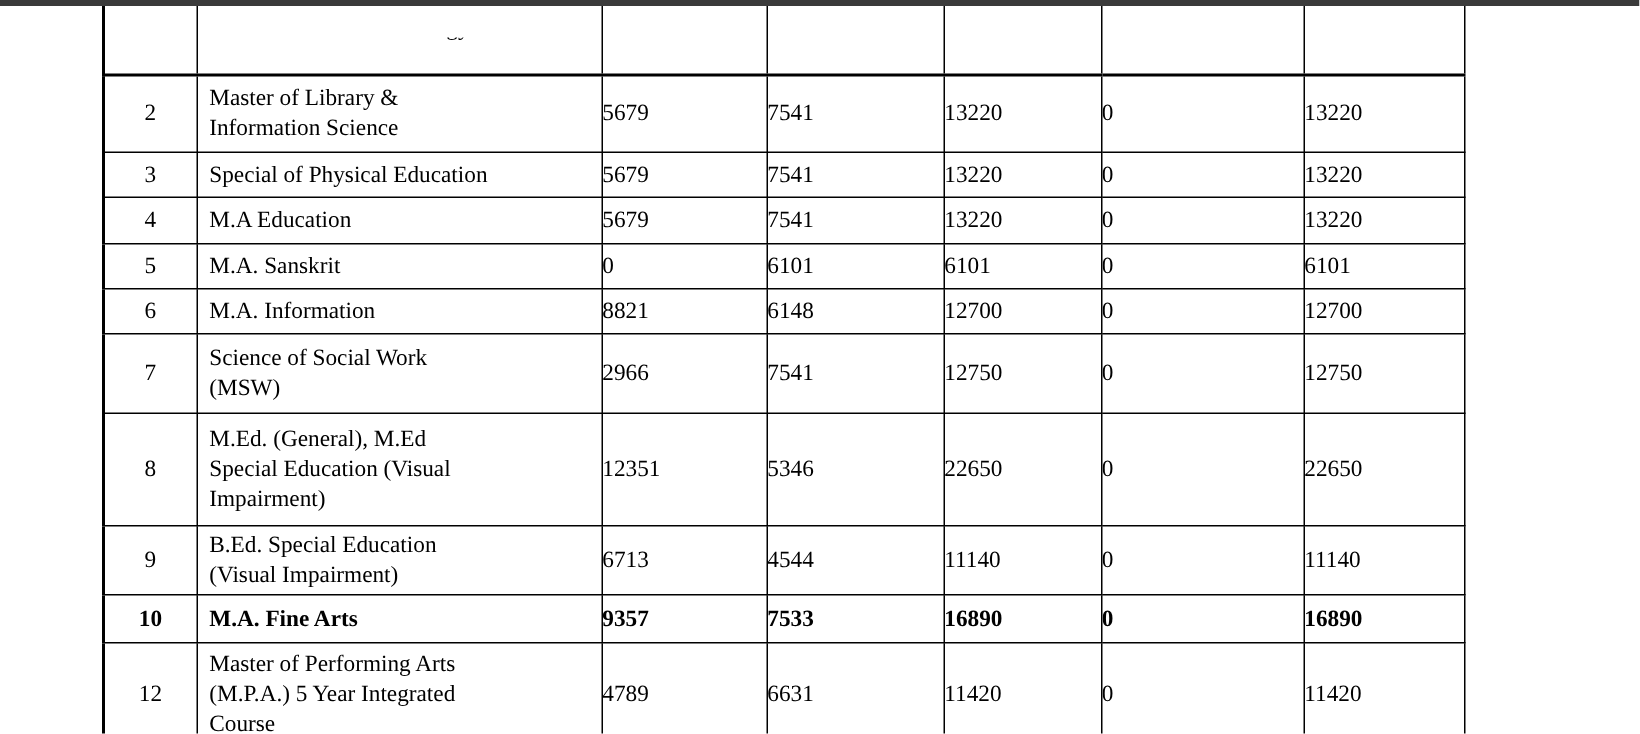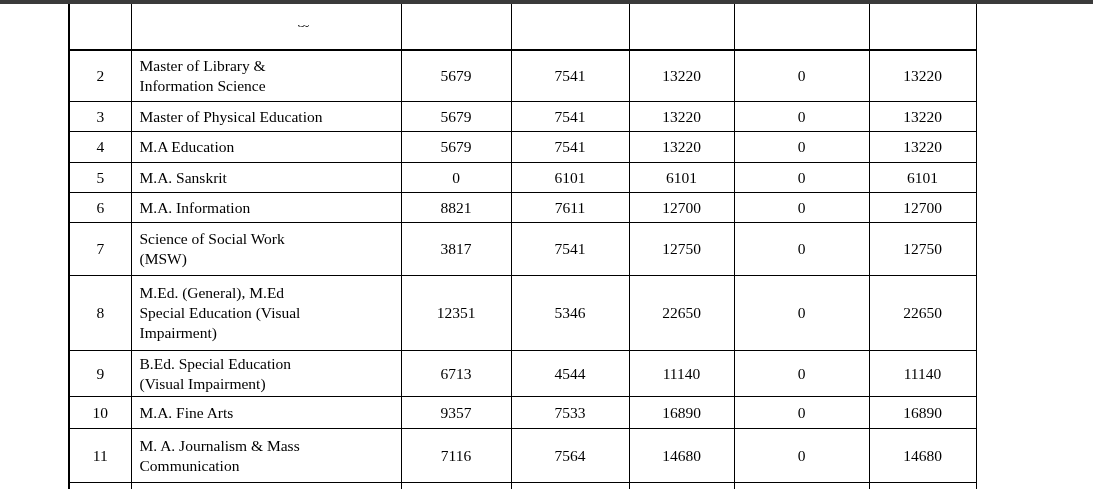--- a/index.html
+++ b/index.html
@@ -37,21 +37,21 @@
     padding: 1px 0;
     vertical-align: middle;
     overflow: hidden;
   }
   .fee-table td.sno   { text-align: center; }
   .fee-table td.course{
     text-align: left;
     padding: 1px 6px 1px 8px;
     white-space: pre-line;
   }
-  .fee-table td.num   { text-align: center; }
+  .fee-table td.num   { text-align: left; }
   .fee-table td:first-child { border-left-width: 2px; }
 
   
   tr.partial-row td {
     border-top: none;
     border-bottom: 2px solid #000000;
     height: 3px;
     padding: 0;
   }
   .frag-clip {
@@ -68,21 +68,21 @@
 
   
   tr.r0  td { height: 48px; }
   tr.r1  td { height: 27px; }
   tr.r2  td { height: 28px; }
   tr.r3  td { height: 27px; }
   tr.r4  td { height: 27px; }
   tr.r5  td { height: 50px; }
   tr.r6  td { height: 72px; }
   tr.r7  td { height: 43px; }
-  tr.r8  td { height: 29px; }
+  tr.r8  td { height: 29px; font-weight: bold; }
   tr.r9  td { height: 51px; }
   tr.r10 td { height: 66px; }
 </style>
 </head>
 <body>
 
 <div class="top-edge-bar"></div>
 
 <table class="fee-table">
   <colgroup>
@@ -113,21 +113,21 @@
 Information Science</td>
       <td class="num">5679</td>
       <td class="num">7541</td>
       <td class="num">13220</td>
       <td class="num">0</td>
       <td class="num">13220</td>
     </tr>
 
     <tr class="r1">
       <td class="sno">3</td>
-      <td class="course">Master of Physical Education</td>
+      <td class="course">Special of Physical Education</td>
       <td class="num">5679</td>
       <td class="num">7541</td>
       <td class="num">13220</td>
       <td class="num">0</td>
       <td class="num">13220</td>
     </tr>
 
     <tr class="r2">
       <td class="sno">4</td>
       <td class="course">M.A Education</td>
@@ -145,31 +145,31 @@
       <td class="num">6101</td>
       <td class="num">6101</td>
       <td class="num">0</td>
       <td class="num">6101</td>
     </tr>
 
     <tr class="r4">
       <td class="sno">6</td>
       <td class="course">M.A. Information</td>
       <td class="num">8821</td>
-      <td class="num">7611</td>
+      <td class="num">6148</td>
       <td class="num">12700</td>
       <td class="num">0</td>
       <td class="num">12700</td>
     </tr>
 
     <tr class="r5">
       <td class="sno">7</td>
       <td class="course">Science of Social Work
 (MSW)</td>
-      <td class="num">3817</td>
+      <td class="num">2966</td>
       <td class="num">7541</td>
       <td class="num">12750</td>
       <td class="num">0</td>
       <td class="num">12750</td>
     </tr>
 
     <tr class="r6">
       <td class="sno">8</td>
       <td class="course">M.Ed. (General), M.Ed
 Special Education (Visual
@@ -195,30 +195,20 @@
     <tr class="r8">
       <td class="sno">10</td>
       <td class="course">M.A. Fine Arts</td>
       <td class="num">9357</td>
       <td class="num">7533</td>
       <td class="num">16890</td>
       <td class="num">0</td>
       <td class="num">16890</td>
     </tr>
 
-    <tr class="r9">
-      <td class="sno">11</td>
-      <td class="course">M. A. Journalism &amp; Mass
-Communication</td>
-      <td class="num">7116</td>
-      <td class="num">7564</td>
-      <td class="num">14680</td>
-      <td class="num">0</td>
-      <td class="num">14680</td>
-    </tr>
 
     <tr class="r10">
       <td class="sno">12</td>
       <td class="course">Master of Performing Arts
 (M.P.A.) 5 Year Integrated
 Course</td>
       <td class="num">4789</td>
       <td class="num">6631</td>
       <td class="num">11420</td>
       <td class="num">0</td>

